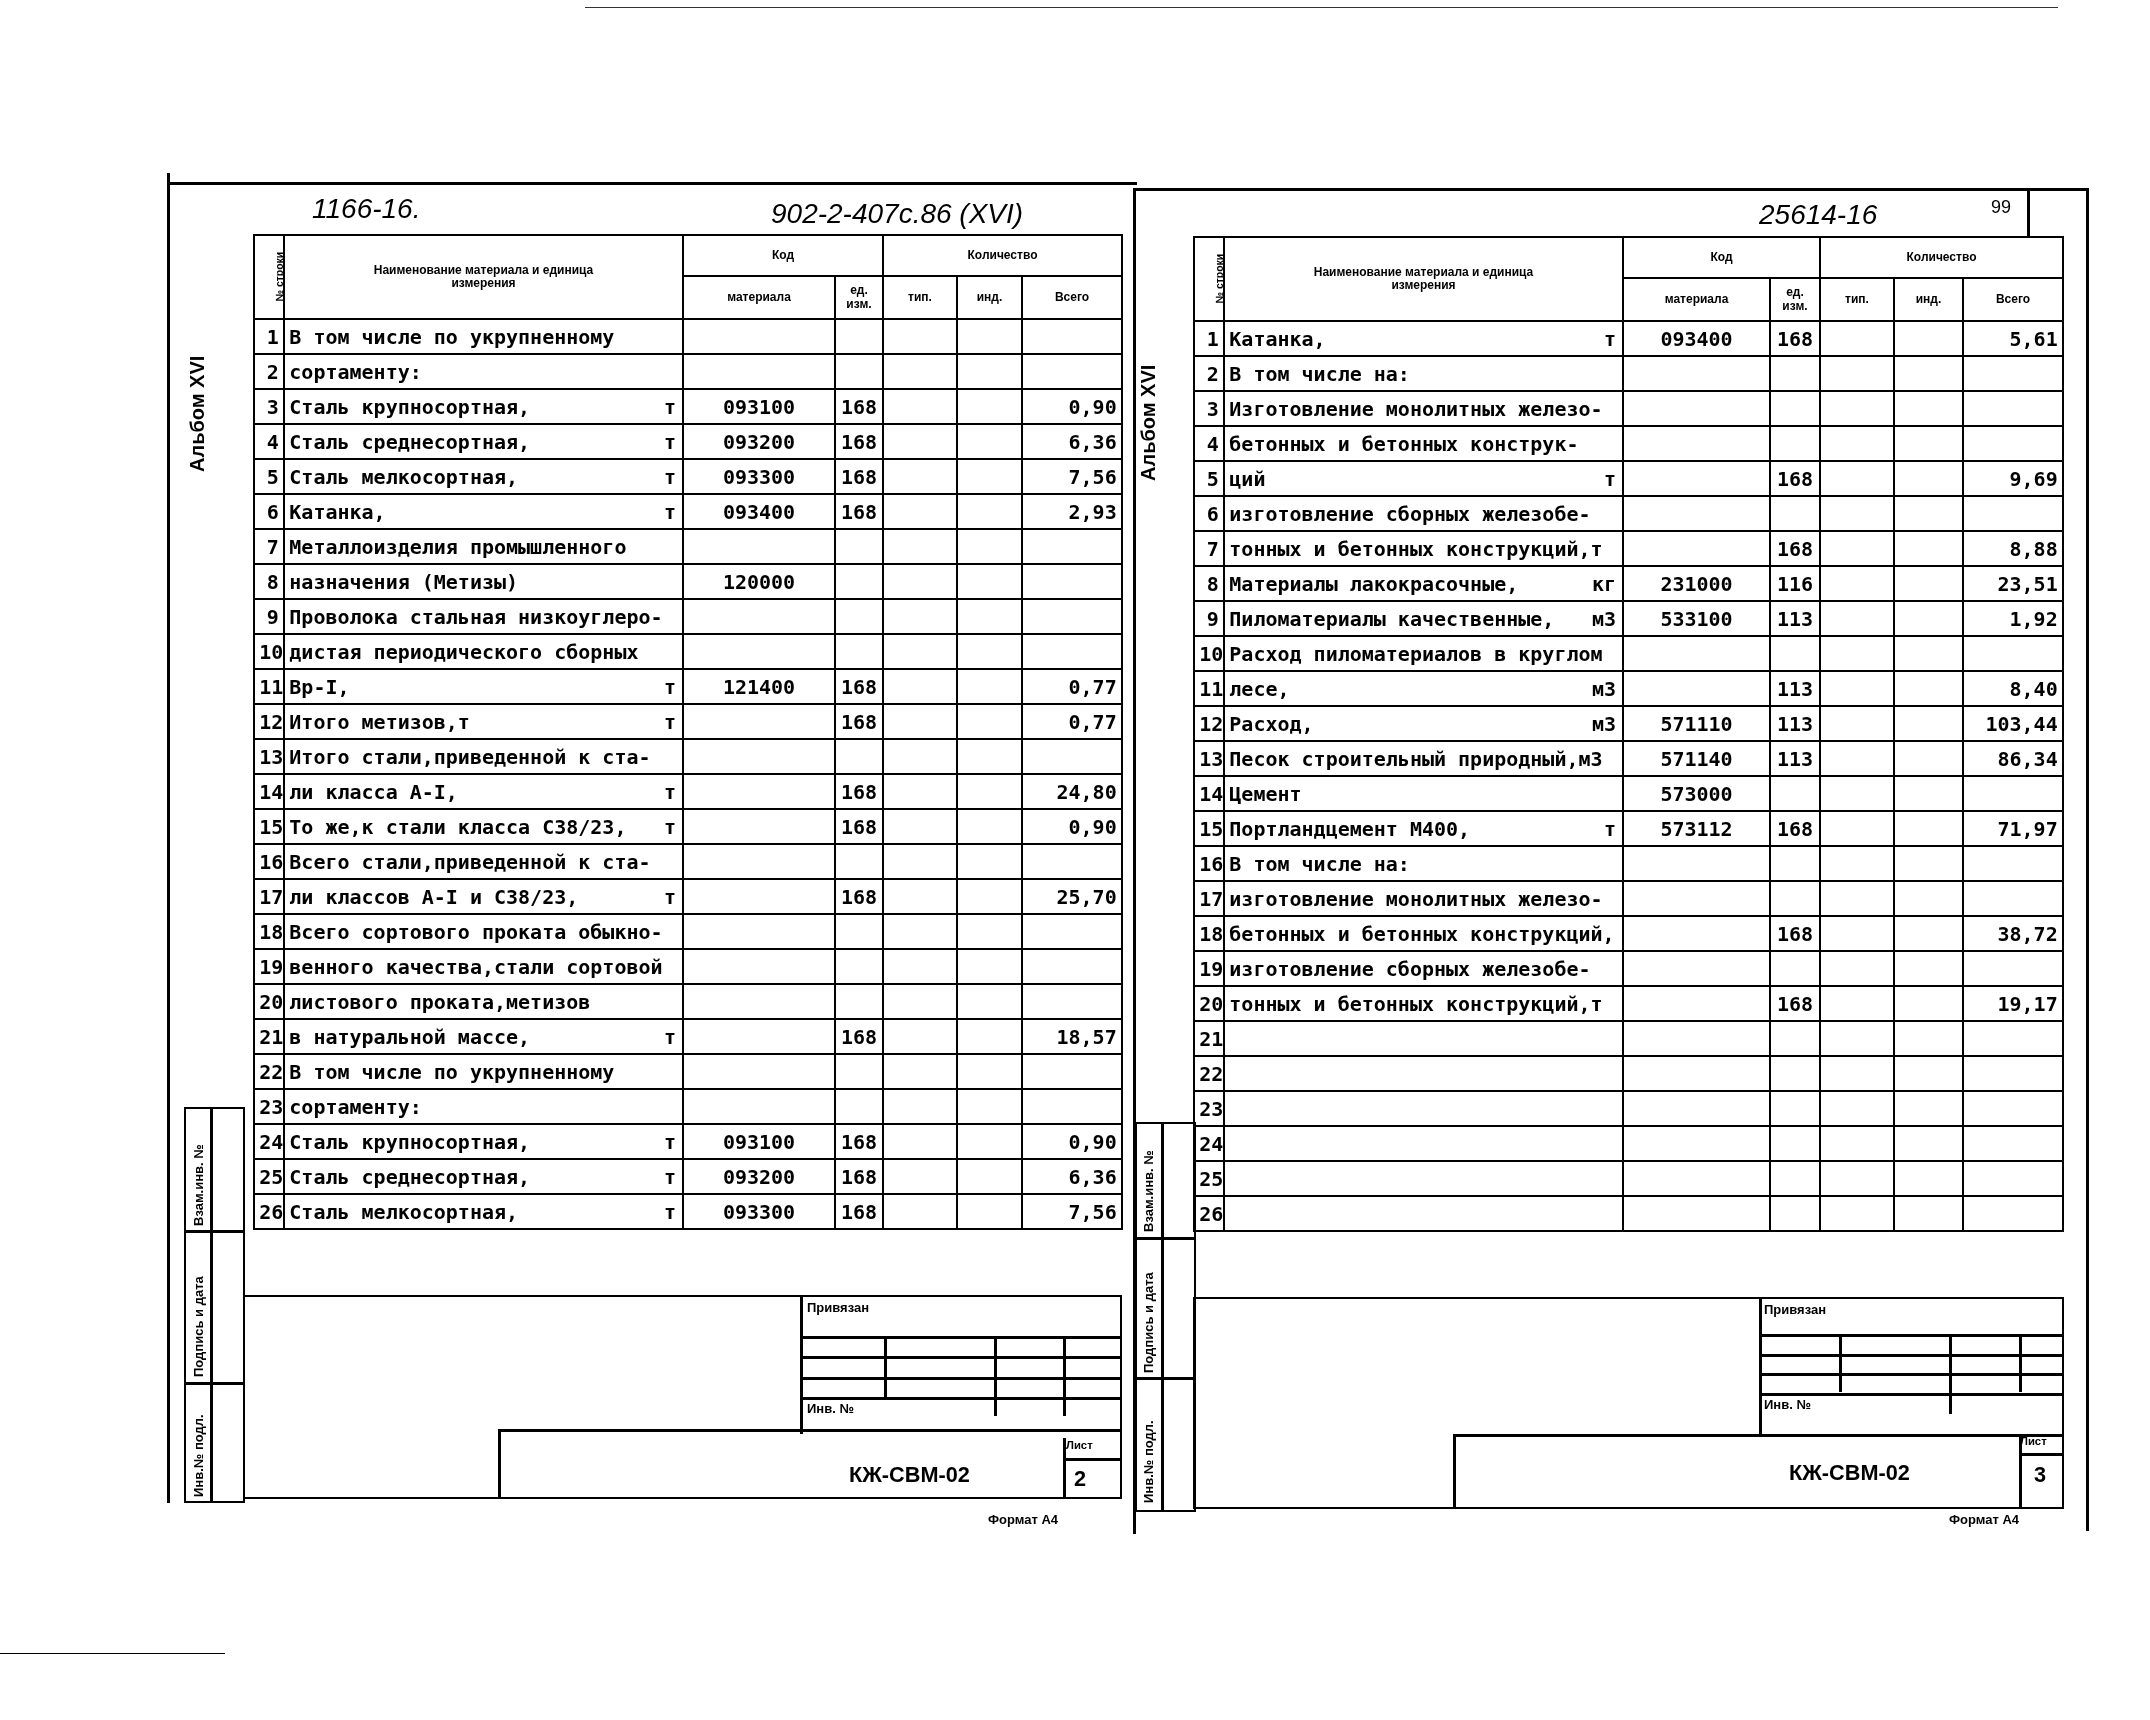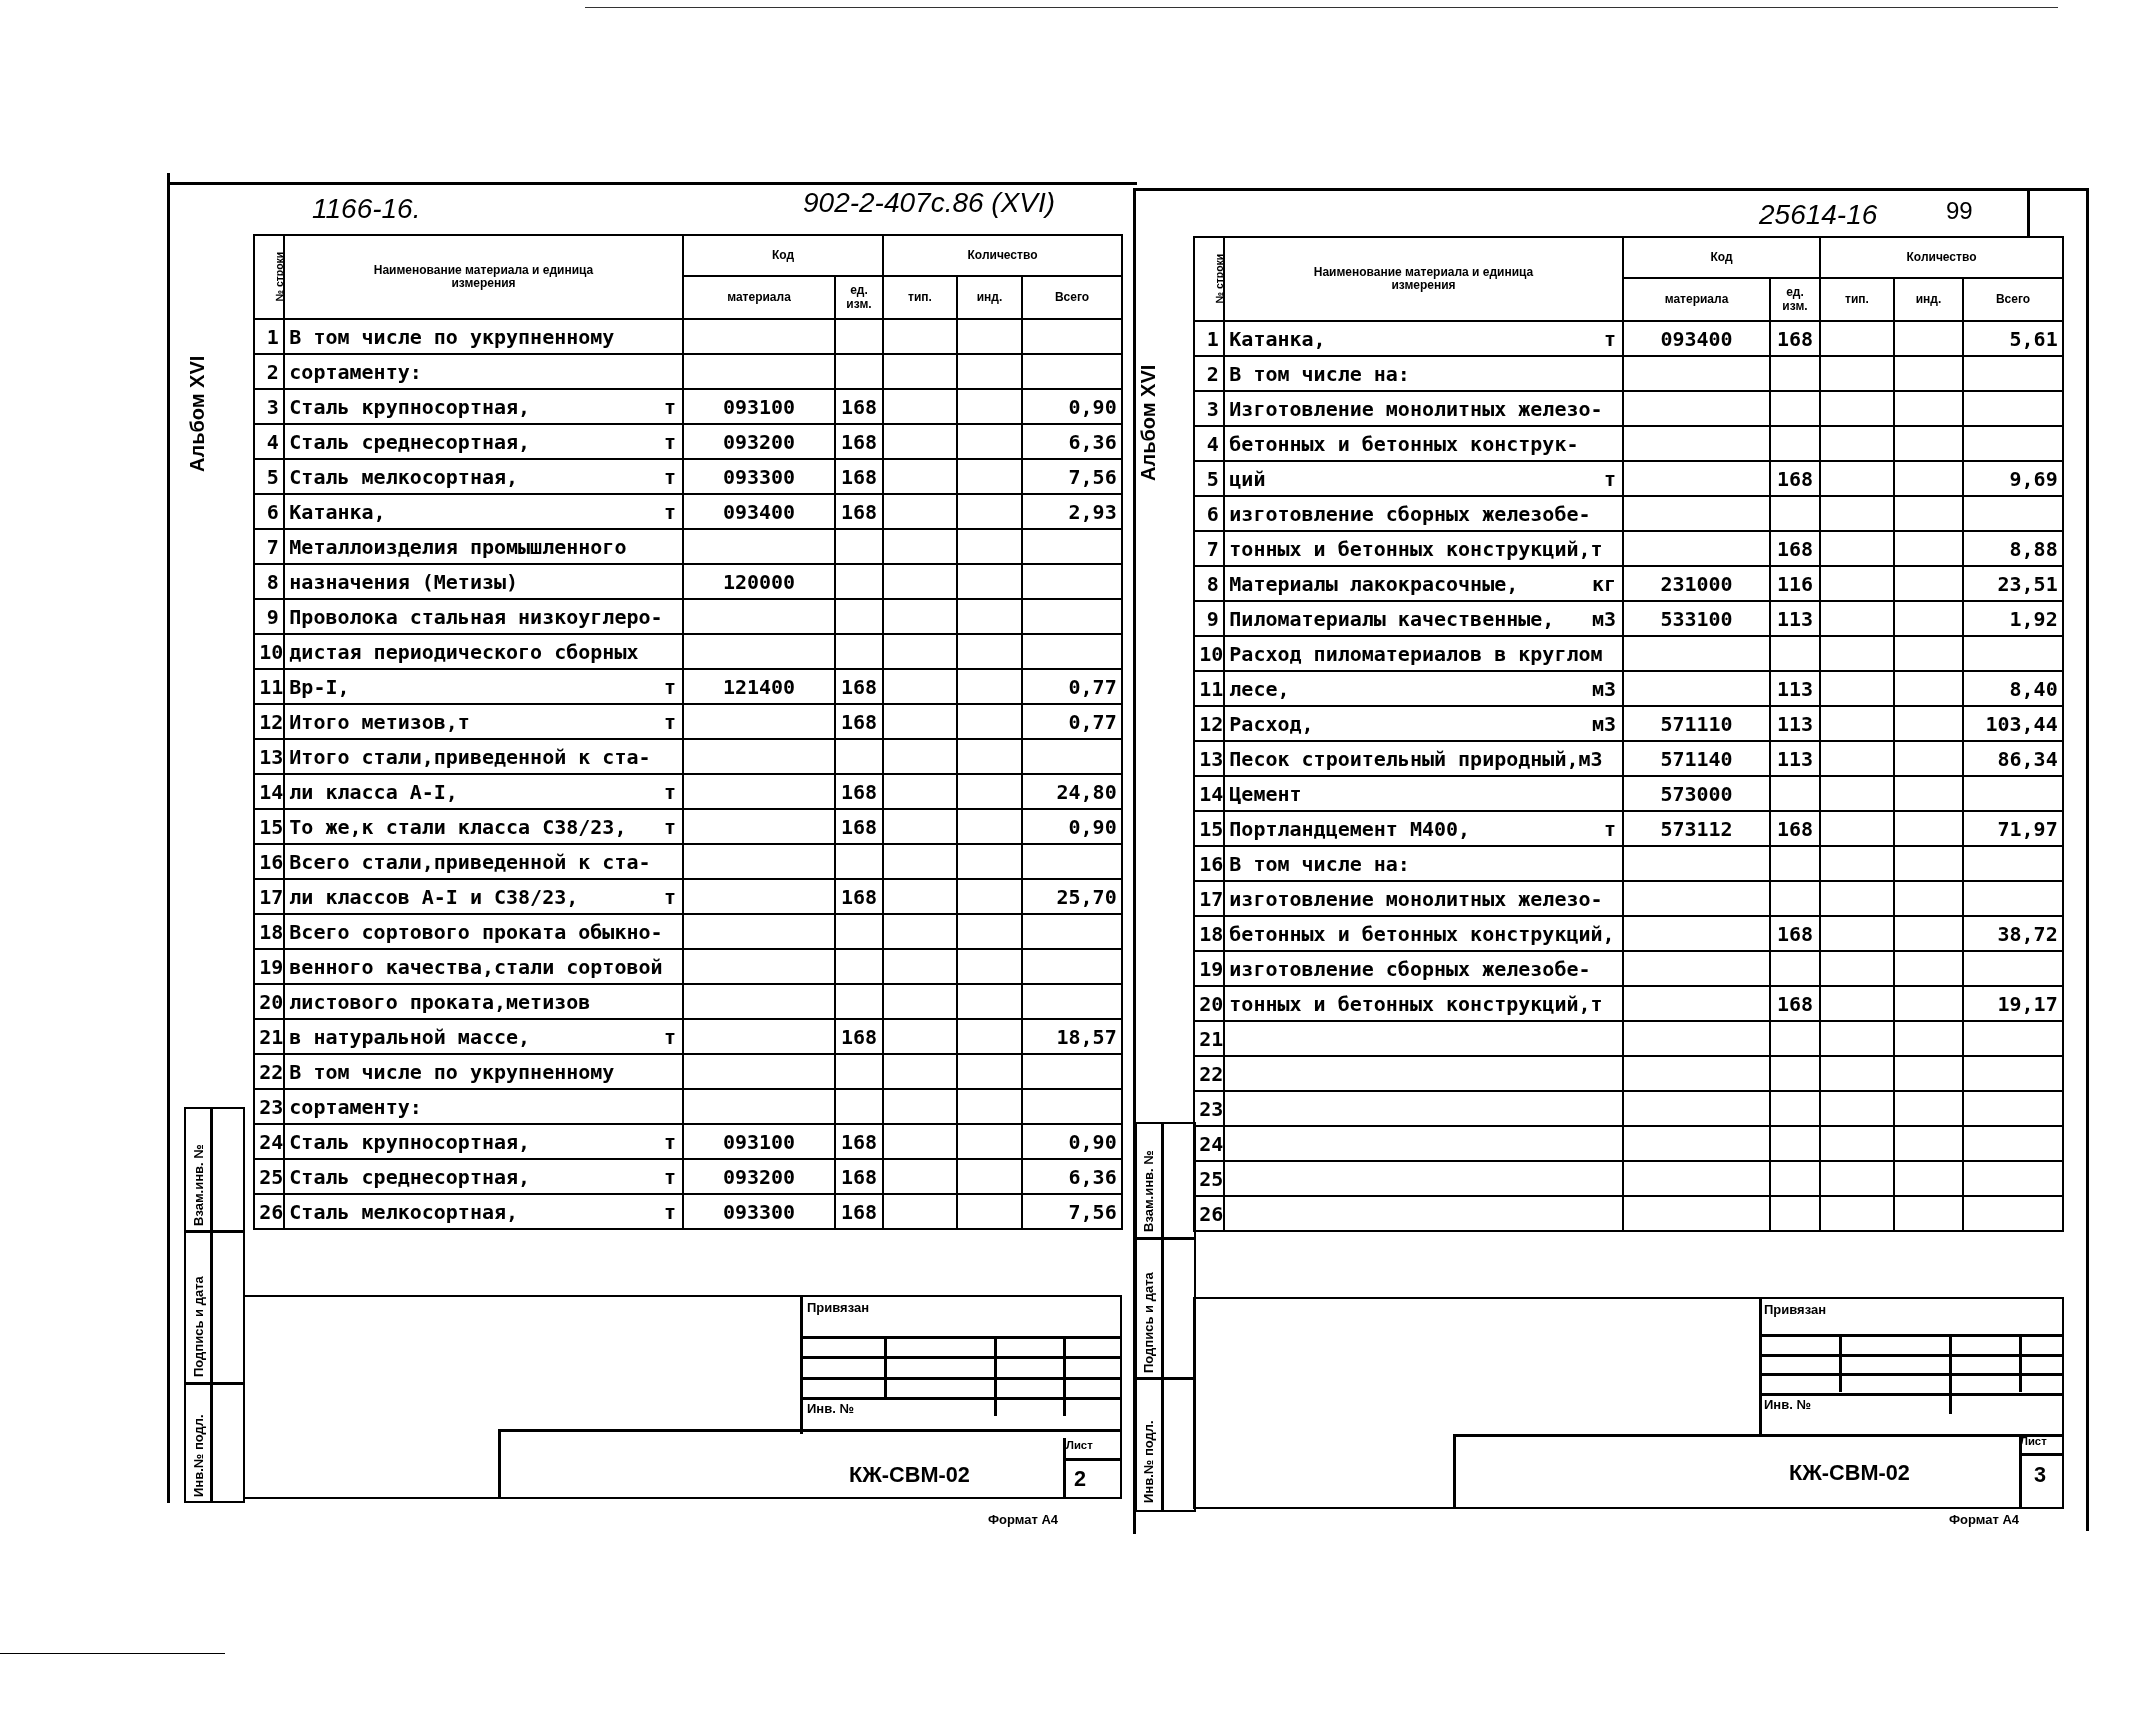--- a/index.html
+++ b/index.html
@@ -24,21 +24,21 @@
 </style>
 </head>
 <body>
 
 <div>
   <div class="vline" style="left:167px;top:173px;height:1330px;"></div>
   <div class="hline" style="left:167px;top:182px;width:970px;"></div>
   <div class="vline" style="left:1133px;top:191px;height:1343px;"></div>
 
   <div class="abs hw" style="left:312px;top:193px;">1166-16.</div>
-  <div class="abs hw" style="left:771px;top:187px;margin-left:32px;">902-2-407с.86 (XVI)</div>
+  <div class="abs hw" style="left:771px;top:198px;">902-2-407с.86 (XVI)</div>
 
   <div class="rot" style="left:186px;top:472px;font-size:20px;">Альбом XVI</div>
 
   <table class="spec" style="left:253px;top:234px;width:866px;">
     <colgroup>
         <col style="width:30px">
         <col style="width:399px">
         <col style="width:152px">
         <col style="width:48px">
         <col style="width:74px">
@@ -324,21 +324,21 @@
   <div class="abs stamp-lbl" style="left:1066px;top:1439px;font-size:11.3px;">Лист</div>
   <div class="abs docid" style="left:849px;top:1462px;">КЖ-СВМ-02</div>
   <div class="abs docid" style="left:1074px;top:1466px;">2</div>
   <div class="abs stamp-lbl" style="left:988px;top:1512px;">Формат А4</div>
 </div>
 
 <div>
   <div class="hline" style="left:1133px;top:188px;width:953px;"></div>
   <div class="vline" style="left:2086px;top:188px;height:1343px;"></div>
   <div class="vline" style="left:2027px;top:188px;height:48px;"></div>
-  <div class="abs" style="left:1946px;top:197px;font-family:'Liberation Sans',sans-serif;font-size:24px;">99</div>
+  <div class="abs" style="left:1991px;top:197px;font-family:'Liberation Sans',sans-serif;font-size:18px;">99</div>
   <div class="abs hw" style="left:1759px;top:199px;">25614-16</div>
 
   <div class="rot" style="left:1137px;top:481px;font-size:20px;">Альбом XVI</div>
 
   <table class="spec" style="left:1193px;top:236px;width:869px;">
     <colgroup>
         <col style="width:30px">
         <col style="width:399px">
         <col style="width:147px">
         <col style="width:50px">

